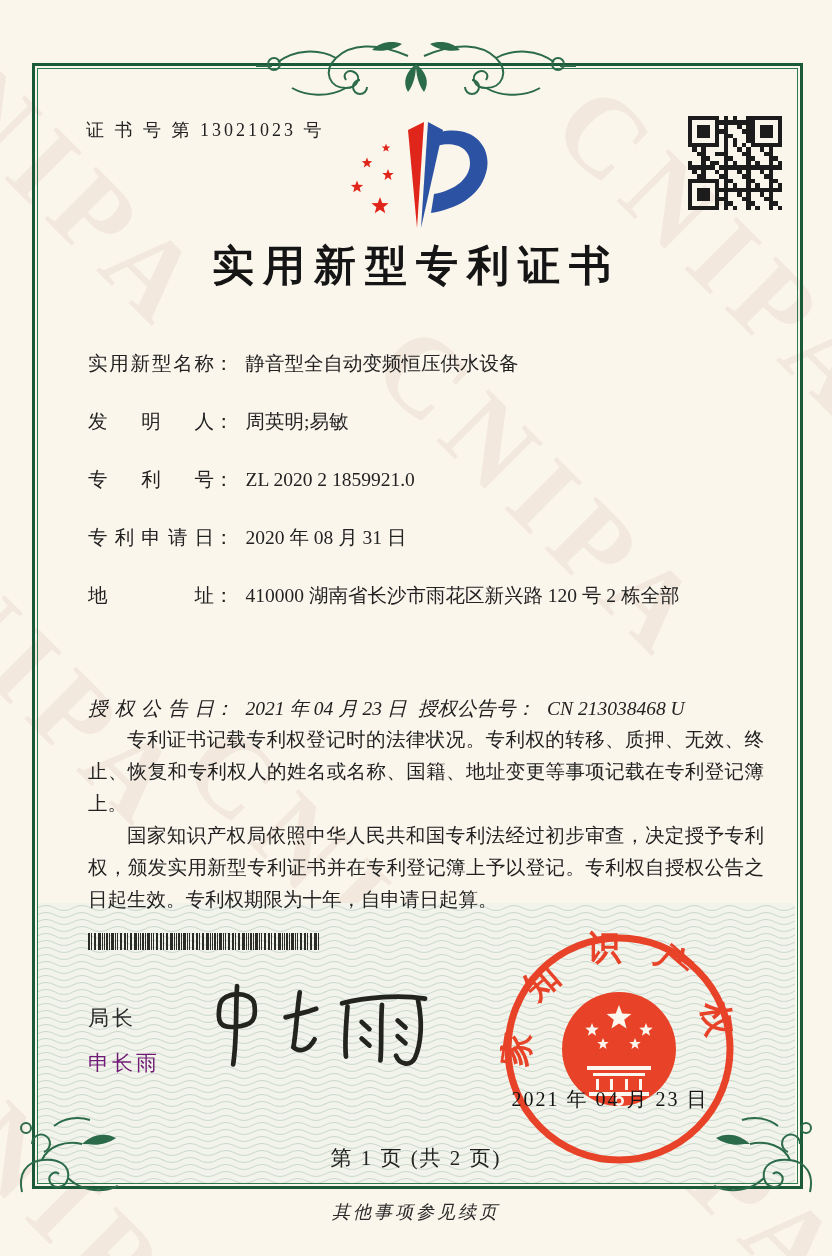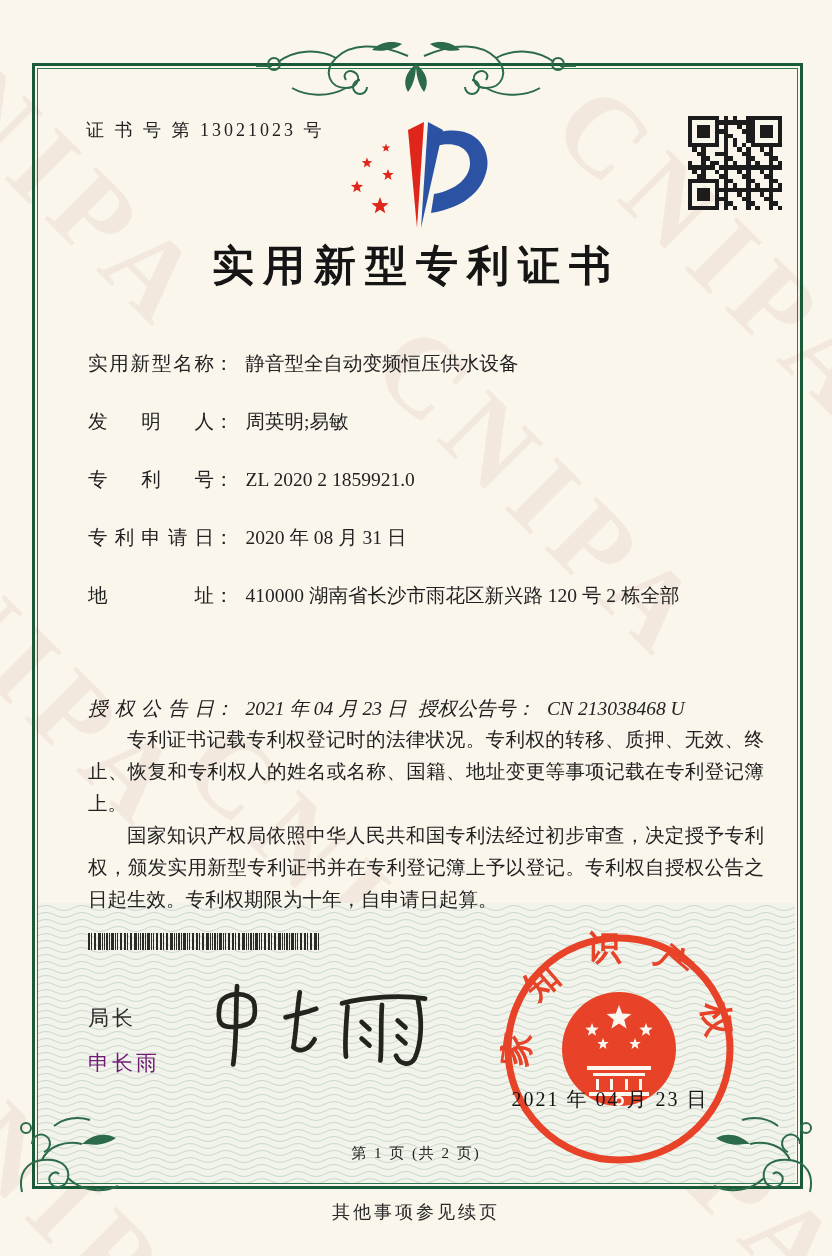--- a/index.html
+++ b/index.html
@@ -37,22 +37,22 @@
   .paras{left:88px;top:724px;width:676px;}
   .paras p{margin:0;text-indent:2em;font-size:19.5px;line-height:32px;text-align:justify;}
   .barcode{left:88px;top:933px;width:234px;height:17px;}
   .signer-title{left:88px;top:1004px;font-size:21px;letter-spacing:3px;color:#2a2a2a;}
   .signer-name{left:88px;top:1049px;font-size:21px;letter-spacing:3px;color:#701a75;}
   .signature{left:212px;top:972px;width:235px;height:108px;}
   .signature path{stroke:#24241f;stroke-width:6;fill:none;stroke-linecap:round;stroke-linejoin:round;}
   .seal{left:500px;top:930px;width:238px;height:238px;z-index:5;opacity:.94;}
   .seal-date{left:500px;top:1086px;width:220px;text-align:center;font-size:20px;
              letter-spacing:2px;color:#141414;z-index:6;}
-  .page-info{left:0;top:1144px;width:100%;text-align:center;font-size:15px;letter-spacing:2px;}
-  .footer-note{left:0;top:1200px;width:100%;text-align:center;font-size:18px;letter-spacing:3px;color:#2a2a2a;}
+  .page-info{left:0;top:1144px;width:100%;text-align:center;font-size:21px;letter-spacing:2px;}
+  .footer-note{left:0;top:1200px;width:100%;text-align:center;font-size:18px;letter-spacing:3px;color:#2a2a2a;font-style:italic;}
 </style>
 </head>
 <body>
 
 <div class="page">
 
   <div class="wm" style="left:-60px;top:-30px">CNIPA</div>
   <div class="wm" style="left:620px;top:60px">CNIPA</div>
   <div class="wm" style="left:440px;top:300px">CNIPA</div>
   <div class="wm" style="left:-80px;top:470px">CNIPA</div>

